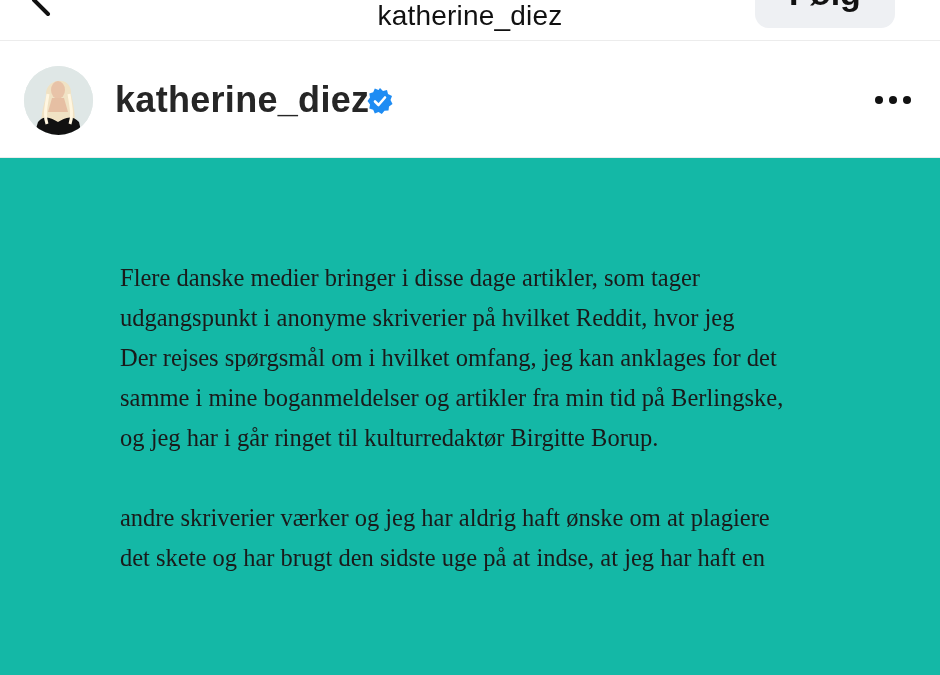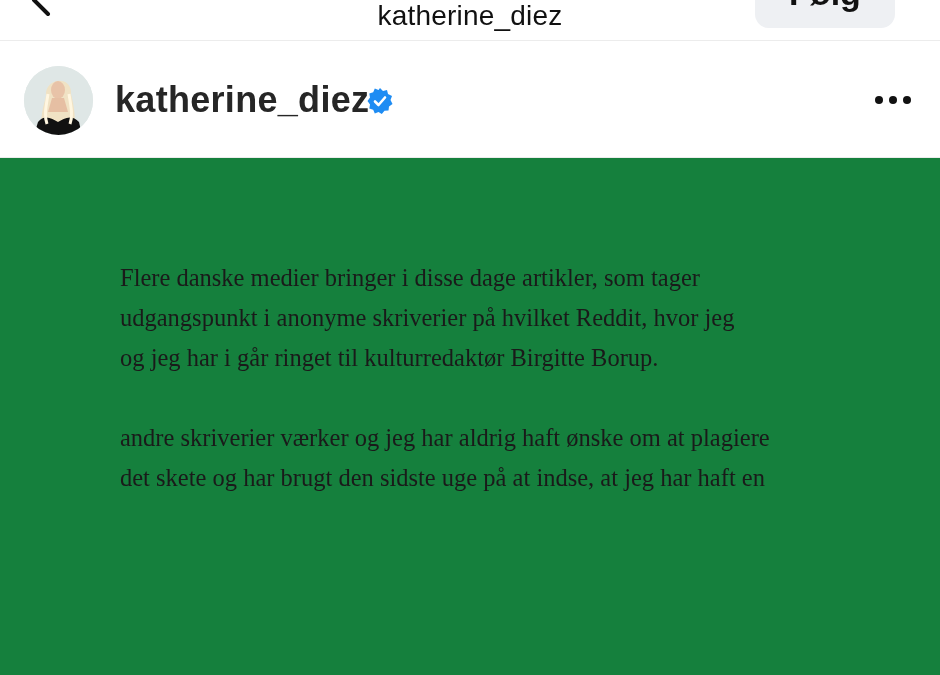--- a/index.html
+++ b/index.html
@@ -117,21 +117,21 @@
       height: 8px;
       border-radius: 50%;
       background: #111111;
     }
     .content {
       position: absolute;
       left: 0;
       top: 158px;
       width: 940px;
       height: 517px;
-      background: #15803d;
+      background: #14b8a6;
     }
     .doc {
       position: absolute;
       left: 120px;
       top: 100px;
       width: 760px;
       font-family: "Liberation Serif", "DejaVu Serif", serif;
       font-size: 24.5px;
       line-height: 40px;
       color: #1a1a1a;
@@ -184,20 +184,22 @@
     <span class="dot"></span>
     <span class="dot"></span>
   </div>
 </div>
 
 <div class="content">
   <div class="doc">
     <div class="para">
       <span class="line">Flere danske medier bringer i disse dage artikler, som tager</span>
       <span class="line">udgangspunkt i anonyme skriverier på hvilket Reddit, hvor jeg</span>
+      <span class="line">Der rejses spørgsmål om i hvilket omfang, jeg kan anklages for det</span>
+      <span class="line">samme i mine boganmeldelser og artikler fra min tid på Berlingske,</span>
       <span class="line">og jeg har i går ringet til kulturredaktør Birgitte Borup.</span>
     </div>
     <div class="para">
       <span class="line">andre skriverier værker og jeg har aldrig haft ønske om at plagiere</span>
       <span class="line">det skete og har brugt den sidste uge på at indse, at jeg har haft en</span>
     </div>
   </div>
 </div>
 
 </body></html>

